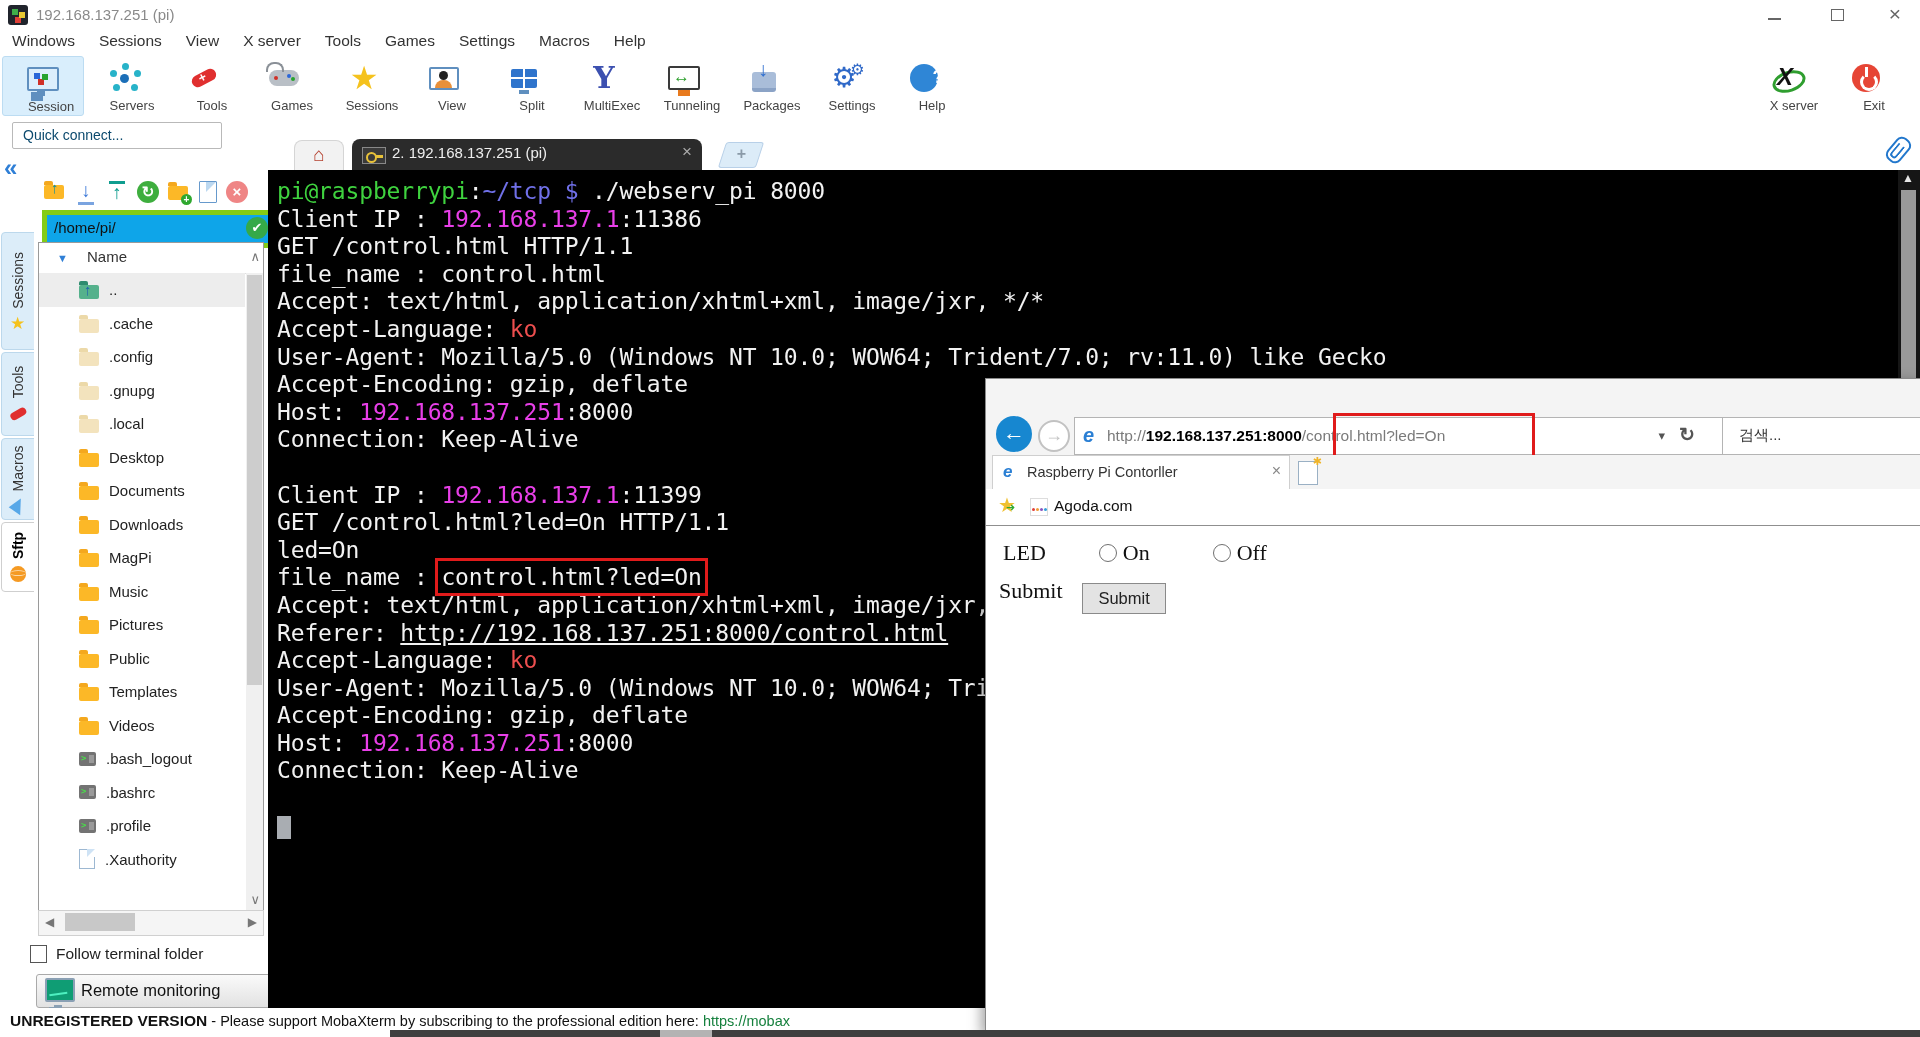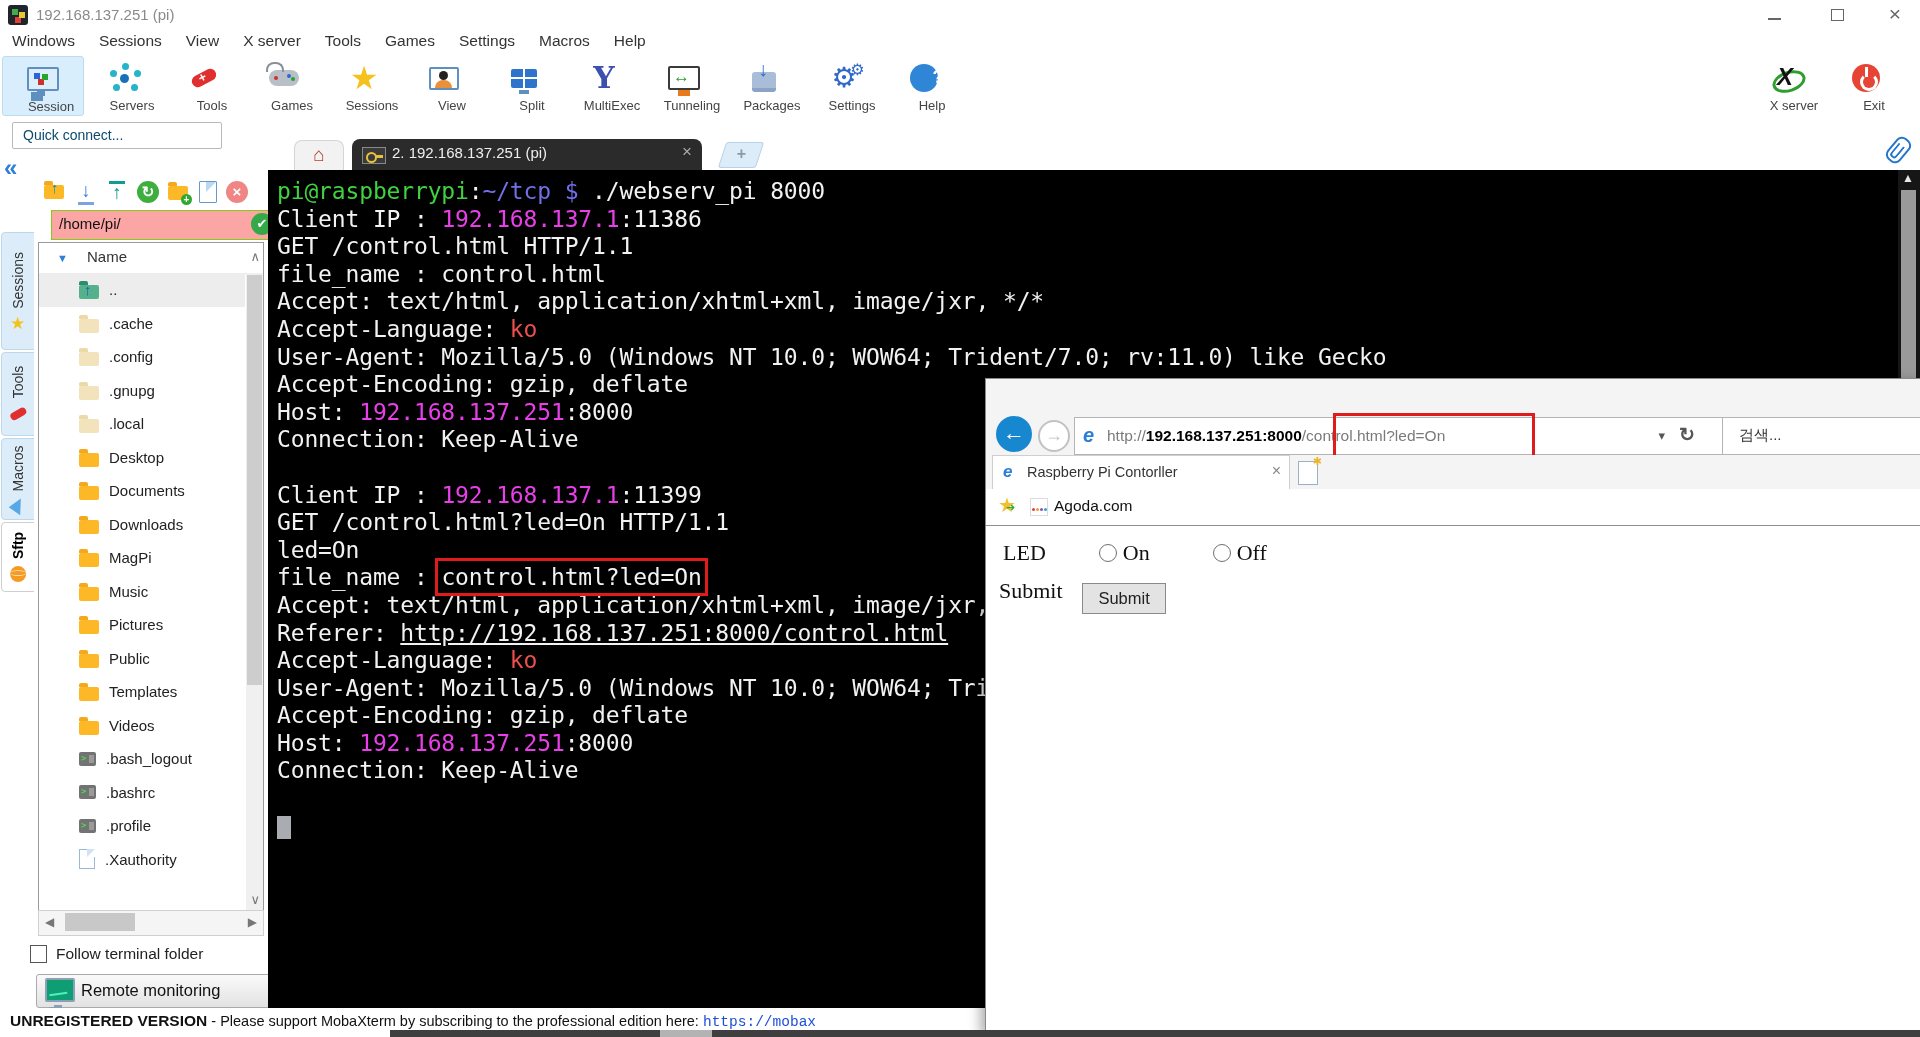--- a/index.html
+++ b/index.html
@@ -114,21 +114,21 @@
   .si-down{color:#3b78d8;font-weight:900;font-size:19px;text-align:center;line-height:20px;}
   .si-down::after{content:"";position:absolute;left:3px;bottom:-2px;width:16px;border-bottom:3px solid #7aa4e0;}
   .si-up{color:#0f9d8f;font-weight:900;font-size:19px;text-align:center;line-height:24px;}
   .si-up::after{content:"";position:absolute;left:3px;top:0;width:16px;border-top:3px solid #0f9d8f;}
   .si-refresh{background:#3eae3e;border-radius:50%;color:#fff;font-weight:bold;font-size:15px;text-align:center;line-height:21px;}
   .si-newfolder .fold{position:absolute;left:0;top:0;}
   .si-newfolder::after{content:"+";position:absolute;right:-2px;bottom:-2px;width:11px;height:11px;background:#2fa82f;border-radius:50%;color:#fff;font-size:10px;font-weight:bold;text-align:center;line-height:11px;}
   .si-newfile{width:16px;height:20px;background:#fff;border:1px solid #6699cc;border-radius:1px;}
   .si-newfile::before{content:"";position:absolute;right:0;top:0;border:5px solid;border-color:#bcd8f0 #fff #fff #bcd8f0;}
   .si-delete{background:#ef8585;border-radius:50%;color:#fff;font-weight:bold;font-size:15px;text-align:center;line-height:21px;}
-  .path-row{position:absolute;left:17px;top:60px;width:224px;height:28px;border:1px solid #84cc16;background:#fca5a5;}
+  .path-row{position:absolute;left:8px;top:60px;width:224px;height:28px;border:5px solid #84cc16;background:#0ea5e9;}
   .path-text{position:absolute;left:7px;top:4px;font-size:15px;color:#111;}
   .path-check{position:absolute;right:3px;top:2px;width:22px;height:22px;background:#35a948;border-radius:50%;color:#fff;font-size:13px;text-align:center;line-height:22px;}
   .listbox{position:absolute;left:4px;top:92px;width:224px;height:668px;border:1px solid #9a9a9a;border-top:none;}
   .list-header{position:absolute;left:0;top:0;width:100%;height:30px;border-top:1px solid #9a9a9a;border-bottom:1px solid #e0e0e0;background:#fff;}
   .sort-tri{position:absolute;left:18px;top:9px;color:#2f7fd6;font-size:11px;}
   .col-name{position:absolute;left:48px;top:5px;font-size:15px;color:#333;}
   .scroll-up{position:absolute;right:3px;top:6px;color:#777;font-size:13px;}
   .file-rows{position:absolute;left:0;top:31px;width:206px;height:604px;overflow:hidden;}
   .file-row{height:33.5px;display:flex;align-items:center;padding-left:40px;gap:10px;}
   .file-row.selected{background:#ededed;}
@@ -163,21 +163,21 @@
   .ts-box{color:#f2f2f2;outline:3px solid #e01b1b;outline-offset:3px;}
   .ts-cur{display:inline-block;width:14px;height:23px;background:#a9adb2;vertical-align:middle;}
   .term-scroll{position:absolute;right:0;top:0;width:22px;height:838px;background:#161616;}
   .term-scroll-arrow{position:absolute;left:4px;top:1px;color:#e8e8e8;font-size:12px;}
   .term-thumb{position:absolute;left:3px;top:20px;width:15px;height:190px;background:#9a9a9a;}
 
   
   .statusbar{left:0;top:1008px;width:1920px;height:29px;background:#fff;font-size:14.5px;color:#111;}
   .sb-inner{position:absolute;left:10px;top:4px;white-space:nowrap;}
   .sb-bold{font-weight:bold;font-size:15.5px;}
-  .sb-link{color:#1d4ed8;font-family:Liberation Mono, monospace;}
+  .sb-link{color:#15803d;}
 
   
   .ie-window{left:985px;top:378px;width:935px;height:652px;background:#fff;border:1px solid #8a8a8a;box-shadow:-4px 4px 12px rgba(0,0,0,0.35);}
   .ie-addr{position:absolute;left:0;top:0;width:100%;height:76px;background:#f4f4f4;}
   .ie-back{position:absolute;left:10px;top:37px;width:36px;height:36px;border-radius:50%;background:#1787d0;color:#fff;text-align:center;line-height:34px;font-size:22px;font-weight:bold;}
   .ie-fwd{position:absolute;left:52px;top:41px;width:28px;height:28px;border-radius:50%;border:2px solid #c2c2c2;color:#c2c2c2;text-align:center;line-height:26px;font-size:18px;background:#fff;}
   .ie-urlfield{position:absolute;left:88px;top:38px;width:648px;height:36px;background:#fff;border:1px solid #b4b4b4;}
   .ie-e{position:absolute;left:8px;top:6px;font-size:20px;font-weight:bold;font-style:italic;color:#2a7fd4;}
   .ie-url{position:absolute;left:32px;top:9px;font-size:15.5px;white-space:nowrap;}
   .u-gray{color:#7a7a7a;} .u-host{color:#000;font-weight:bold;}

